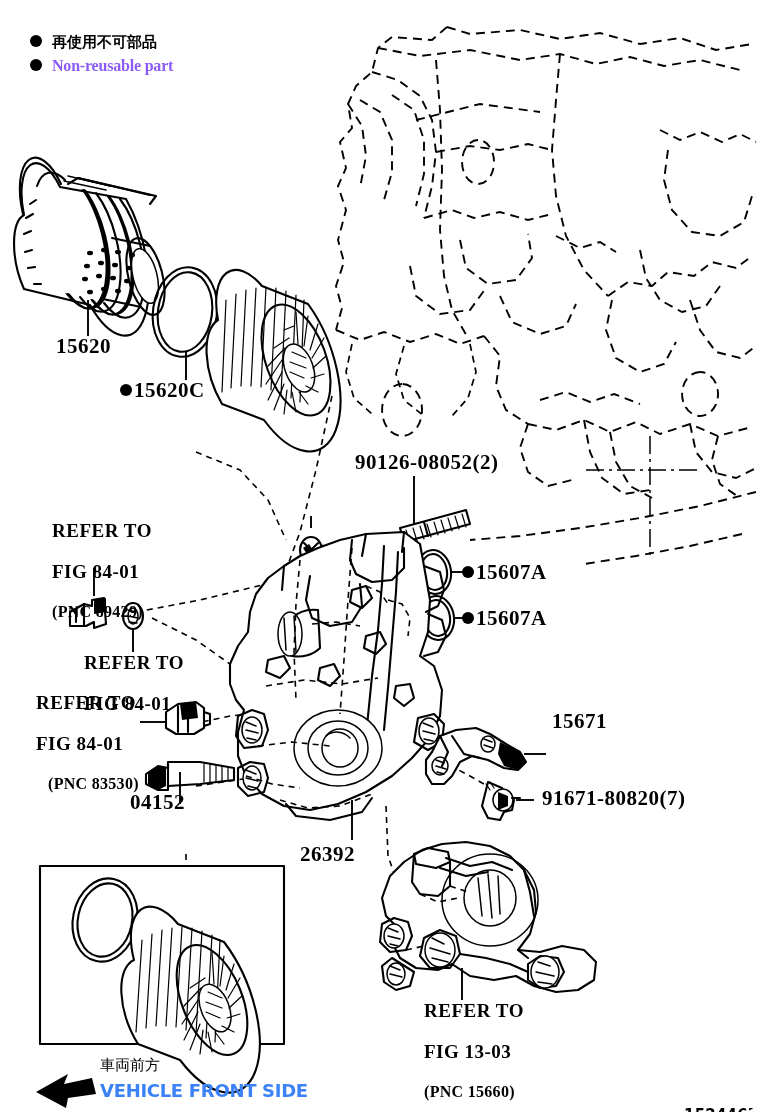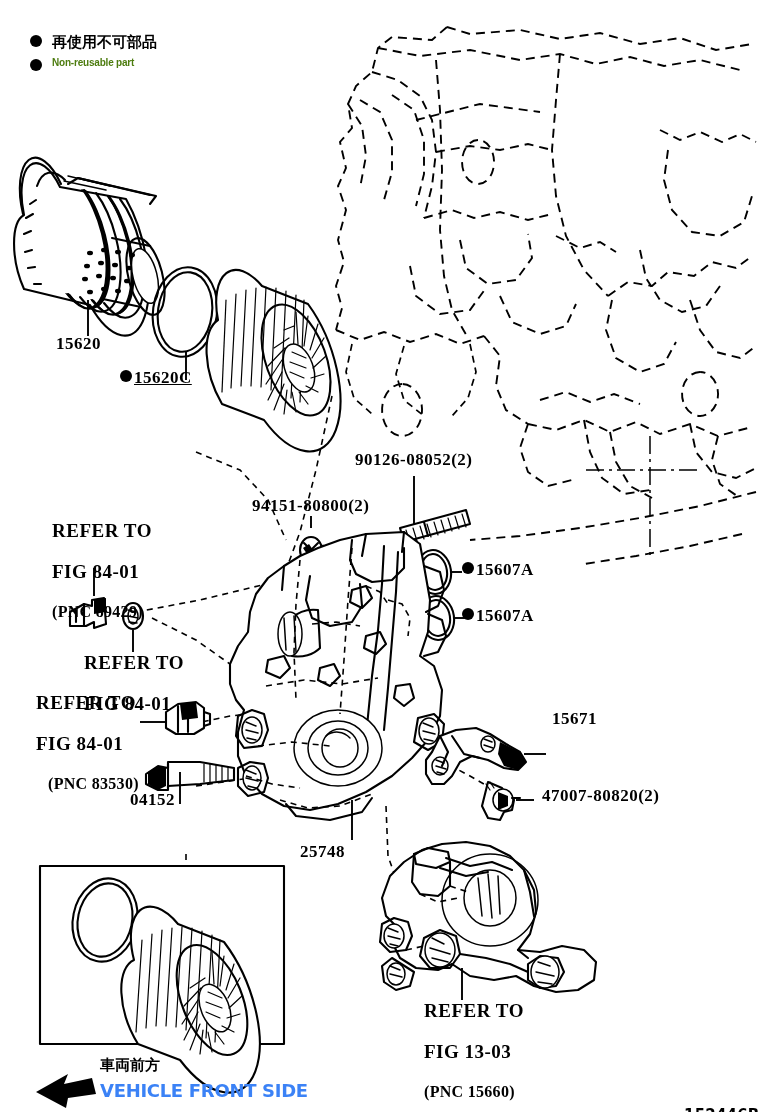--- a/index.html
+++ b/index.html
@@ -9,38 +9,39 @@
   }
   body {
     font-family: "Liberation Serif", serif;
   }
   #page {
     position: relative;
     width: 760px;
     height: 1112px;
     background: #ffffff;
     overflow: hidden;
+    border-radius: 18px;
   }
   #art {
     position: absolute;
     left: 0; top: 0;
     width: 760px;
     height: 1112px;
   }
   .lbl {
     position: absolute;
     color: #000000;
     font-family: "Liberation Serif", serif;
     font-weight: bold;
     white-space: pre;
     line-height: 1.16;
     letter-spacing: 0px;
   }
   .pn {
-    font-size: 17px;
+    font-size: 21px;
     letter-spacing: 0.5px;
   }
   .refer {
     font-size: 19px;
     letter-spacing: 0.5px;
     line-height: 1.12;
   }
   .pnc {
     font-size: 16px;
     letter-spacing: 0.3px;
@@ -49,31 +50,31 @@
   .legend-jp {
     position: absolute;
     font-family: "DejaVu Sans", sans-serif;
     font-weight: bold;
     font-size: 15px;
     color: #000;
     white-space: pre;
   }
   .legend-en {
     position: absolute;
-    font-family: Liberation Sans, sans-serif;
+    font-family: Liberation Serif, serif;
     font-weight: bold;
-    font-size: 10px;
-    color: #4d7c0f;
+    font-size: 16px;
+    color: #8b5cf6;
     white-space: pre;
     letter-spacing: -0.2px;
   }
   .front-jp {
     position: absolute;
     font-family: "DejaVu Sans", sans-serif;
-    font-weight: bold;
+    font-weight: normal;
     font-size: 15px;
     color: #000;
     white-space: pre;
   }
   .front-en {
     position: absolute;
     font-family: "DejaVu Sans", sans-serif;
     font-weight: bold;
     font-size: 18px;
     color: #3b82f6;
@@ -546,38 +547,37 @@
   </div>
   <div class="legend-jp" style="left:52px;top:33px;">再使用不可部品</div>
 
   <div style="position:absolute;left:30px;top:58px;">
     <span class="dot"></span>
   </div>
   <div class="legend-en" style="left:52px;top:57px;">Non-reusable part</div>
 
   <div class="lbl pn" style="left:56px;top:334px;">15620</div>
 
-  <div class="lbl pn" style="left:120px;top:368px;text-decoration:underline;"><span class="dot"></span><span>15620C</span></div>
+  <div class="lbl pn" style="left:120px;top:378px;"><span class="dot"></span><span>15620C</span></div>
 
   <div class="lbl pn" style="left:355px;top:450px;">90126-08052(2)</div>
 
-  <div class="lbl pn" style="left:252px;top:496px;">94151-80800(2)</div>
 
   <div class="lbl pn" style="left:462px;top:560px;"><span class="dot"></span><span>15607A</span></div>
 
   <div class="lbl pn" style="left:462px;top:606px;"><span class="dot"></span><span>15607A</span></div>
 
   <div class="lbl pn" style="left:552px;top:709px;">15671</div>
 
-  <div class="lbl pn" style="left:542px;top:786px;">47007-80820(2)</div>
+  <div class="lbl pn" style="left:542px;top:786px;">91671-80820(7)</div>
 
 
   <div class="lbl pn" style="left:130px;top:790px;">04152</div>
 
-  <div class="lbl pn" style="left:300px;top:842px;">25748</div>
+  <div class="lbl pn" style="left:300px;top:842px;">26392</div>
 
   <div style="position:absolute;left:52px;top:520px;">
     <div class="lbl refer" style="position:relative;left:0;top:0;">REFER TO</div>
     <div class="lbl refer" style="position:relative;left:0;top:20px;">FIG 84-01</div>
     <div class="lbl pnc" style="position:relative;left:0;top:24px;">(PNC 89429)</div>
   </div>
 
   <div style="position:absolute;left:84px;top:652px;">
     <div class="lbl refer" style="position:relative;left:0;top:0;">REFER TO</div>
     <div class="lbl refer" style="position:relative;left:0;top:20px;">FIG 84-01</div>

